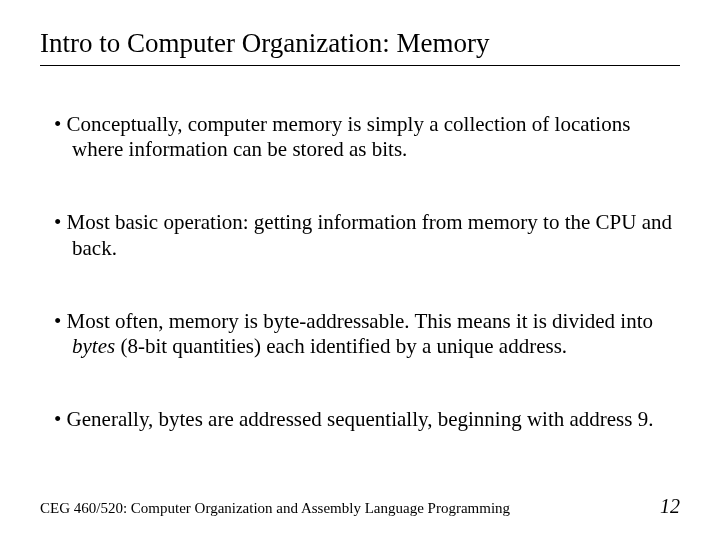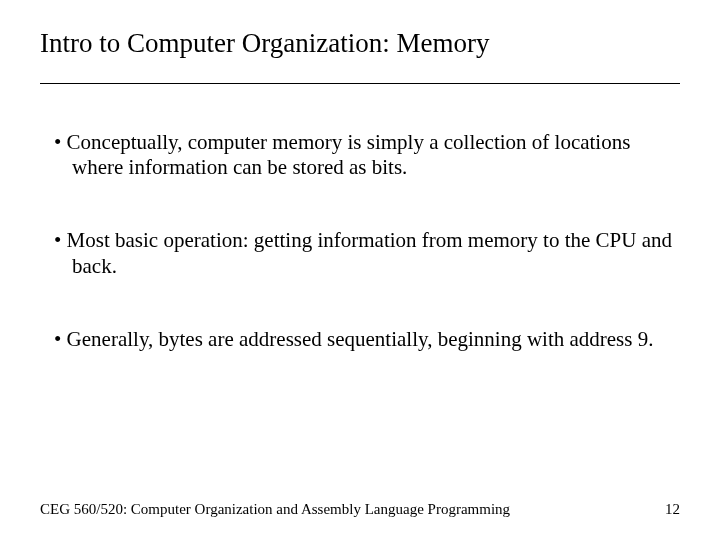--- a/index.html
+++ b/index.html
@@ -18,21 +18,21 @@
   }
   .slide {
     width: 100%;
     height: 100%;
     padding: 28px 40px 20px 40px;
     position: relative;
   }
   .title {
     font-size: 27px;
     font-weight: normal;
-    margin-bottom: 24px;
+    margin-bottom: 6px;
     padding-left: 0;
   }
   .title-rule {
     border: none;
     border-top: 1.5px solid #000;
     margin-left: 0;
     margin-right: 0;
     width: 640px;
   }
   .bullets {
@@ -60,33 +60,35 @@
     right: 40px;
     display: flex;
     justify-content: space-between;
     align-items: baseline;
     font-size: 15px;
   }
   .footer-left {
     font-size: 15px;
   }
   .footer-right {
-    font-size: 15px;
+    font-size: 20px;
+    font-style: italic;
   }
 </style>
 </head>
 <body>
 
 <div class="slide">
   <h1 class="title">Intro to Computer Organization: Memory</h1>
   <hr class="title-rule">
 
   <ul class="bullets">
     <li>Conceptually, computer memory is simply a collection of locations where information can be stored as bits.</li>
     <li>Most basic operation: getting information from memory to the CPU and back.</li>
+    <li><span>Most often, memory is byte-addressable. This means it is divided into </span><span class="italic">bytes</span><span> (8-bit quantities) each identified by a unique address.</span></li>
     <li>Generally, bytes are addressed sequentially, beginning with address 9.</li>
   </ul>
 
   <div class="footer">
-    <span class="footer-left">CEG 560/520: Computer Organization and Assembly Language Programming</span>
+    <span class="footer-left">CEG 460/520: Computer Organization and Assembly Language Programming</span>
     <span class="footer-right">12</span>
   </div>
 </div>
 
 </body></html>

